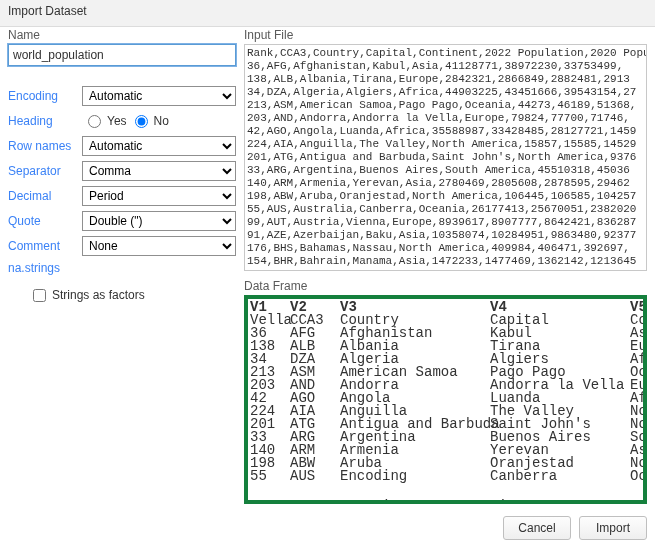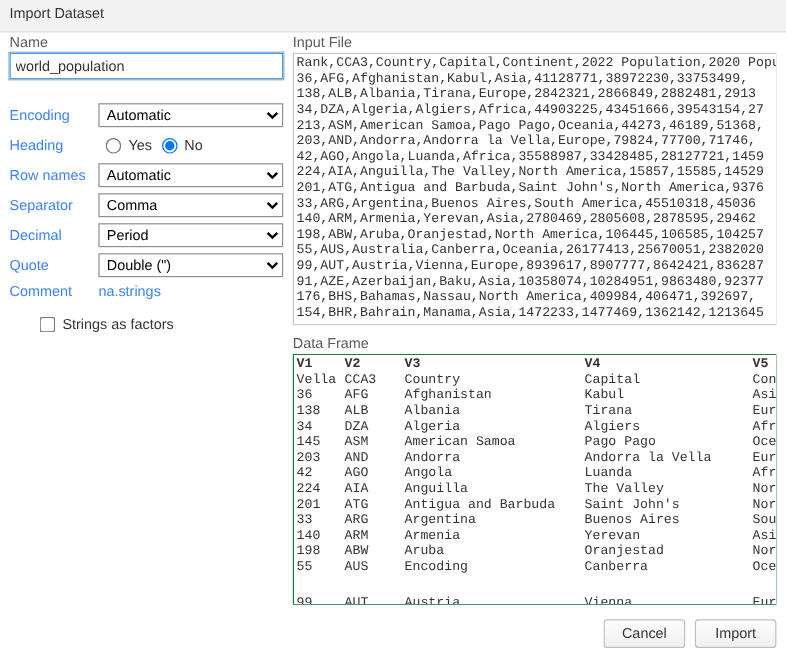--- a/index.html
+++ b/index.html
@@ -130,25 +130,25 @@
     font-family: "Consolas", "Courier New", monospace;
     font-size: 11px;
     line-height: 13px;
     color: #333;
     white-space: pre;
     padding: 2px;
     background: #fff;
   }
   .data-frame-box {
     flex: 1 1 auto;
-    border: 1px solid #15803d;
+    border: 4px solid #15803d;
     box-sizing: border-box;
     overflow: scroll;
     font-family: "Consolas", "Courier New", monospace;
-    font-size: 11px;
+    font-size: 14px;
     line-height: 13px;
     color: #333;
     background: #fff;
     padding: 2px;
   }
   .df-row { white-space: pre; }
   .df-header { font-weight: bold; }
   .footer {
     position: absolute;
     bottom: 8px;
@@ -205,20 +205,21 @@
         <label class="form-label">Separator</label>
         <div class="select-box"><select><option>Comma</option></select></div>
 
         <label class="form-label">Decimal</label>
         <div class="select-box"><select><option>Period</option></select></div>
 
         <label class="form-label">Quote</label>
         <div class="select-box"><select><option>Double (")</option></select></div>
 
         <label class="form-label">Comment</label>
+        <div class="select-box"><select><option>None</option></select></div>
 
         <label class="form-label">na.strings</label>
       </div>
 
       <div class="check-row">
         <input type="checkbox" style="">
         <span>Strings as factors</span>
       </div>
     </div>
 
@@ -244,21 +245,21 @@
 154,BHR,Bahrain,Manama,Asia,1472233,1477469,1362142,1213645</div>
       </div>
       <div style="display:flex;flex-direction:column;flex:1 1 auto;min-height:0;">
         <div class="group-label">Data Frame</div>
         <div class="data-frame-box" id="data-frame-box">
             <div class="df-row df-header"><span class="df-col" style="width: 40px;">V1</span><span class="df-col" style="width: 50px;">V2</span><span class="df-col" style="width: 150px;">V3</span><span class="df-col" style="width: 140px;">V4</span><span class="df-col" style="width: 80px;">V5</span></div>
             <div class="df-row"><span class="df-col" style="width: 40px;">Vella</span><span class="df-col" style="width: 50px;">CCA3</span><span class="df-col" style="width: 150px;">Country</span><span class="df-col" style="width: 140px;">Capital</span><span class="df-col" style="width: 80px;">Contin</span></div>
             <div class="df-row"><span class="df-col" style="width: 40px;">36</span><span class="df-col" style="width: 50px;">AFG</span><span class="df-col" style="width: 150px;">Afghanistan</span><span class="df-col" style="width: 140px;">Kabul</span><span class="df-col" style="width: 80px;">Asia</span></div>
             <div class="df-row"><span class="df-col" style="width: 40px;">138</span><span class="df-col" style="width: 50px;">ALB</span><span class="df-col" style="width: 150px;">Albania</span><span class="df-col" style="width: 140px;">Tirana</span><span class="df-col" style="width: 80px;">Europe</span></div>
             <div class="df-row"><span class="df-col" style="width: 40px;">34</span><span class="df-col" style="width: 50px;">DZA</span><span class="df-col" style="width: 150px;">Algeria</span><span class="df-col" style="width: 140px;">Algiers</span><span class="df-col" style="width: 80px;">Africa</span></div>
-            <div class="df-row"><span class="df-col" style="width: 40px;">145</span><span class="df-col" style="width: 50px;">ASM</span><span class="df-col" style="width: 150px;">American Samoa</span><span class="df-col" style="width: 140px;">Pago Pago</span><span class="df-col" style="width: 80px;">Oceani</span></div>
+            <div class="df-row"><span class="df-col" style="width: 40px;">213</span><span class="df-col" style="width: 50px;">ASM</span><span class="df-col" style="width: 150px;">American Samoa</span><span class="df-col" style="width: 140px;">Pago Pago</span><span class="df-col" style="width: 80px;">Oceani</span></div>
             <div class="df-row"><span class="df-col" style="width: 40px;">203</span><span class="df-col" style="width: 50px;">AND</span><span class="df-col" style="width: 150px;">Andorra</span><span class="df-col" style="width: 140px;">Andorra la Vella</span><span class="df-col" style="width: 80px;">Europe</span></div>
             <div class="df-row"><span class="df-col" style="width: 40px;">42</span><span class="df-col" style="width: 50px;">AGO</span><span class="df-col" style="width: 150px;">Angola</span><span class="df-col" style="width: 140px;">Luanda</span><span class="df-col" style="width: 80px;">Africa</span></div>
             <div class="df-row"><span class="df-col" style="width: 40px;">224</span><span class="df-col" style="width: 50px;">AIA</span><span class="df-col" style="width: 150px;">Anguilla</span><span class="df-col" style="width: 140px;">The Valley</span><span class="df-col" style="width: 80px;">North</span></div>
             <div class="df-row"><span class="df-col" style="width: 40px;">201</span><span class="df-col" style="width: 50px;">ATG</span><span class="df-col" style="width: 150px;">Antigua and Barbuda</span><span class="df-col" style="width: 140px;">Saint John's</span><span class="df-col" style="width: 80px;">North</span></div>
             <div class="df-row"><span class="df-col" style="width: 40px;">33</span><span class="df-col" style="width: 50px;">ARG</span><span class="df-col" style="width: 150px;">Argentina</span><span class="df-col" style="width: 140px;">Buenos Aires</span><span class="df-col" style="width: 80px;">South</span></div>
             <div class="df-row"><span class="df-col" style="width: 40px;">140</span><span class="df-col" style="width: 50px;">ARM</span><span class="df-col" style="width: 150px;">Armenia</span><span class="df-col" style="width: 140px;">Yerevan</span><span class="df-col" style="width: 80px;">Asia</span></div>
             <div class="df-row"><span class="df-col" style="width: 40px;">198</span><span class="df-col" style="width: 50px;">ABW</span><span class="df-col" style="width: 150px;">Aruba</span><span class="df-col" style="width: 140px;">Oranjestad</span><span class="df-col" style="width: 80px;">North</span></div>
             <div class="df-row"><span class="df-col" style="width: 40px;">55</span><span class="df-col" style="width: 50px;">AUS</span><span class="df-col" style="width: 150px;">Encoding</span><span class="df-col" style="width: 140px;">Canberra</span><span class="df-col" style="width: 80px;">Oceani</span></div>
             <div class="df-row"><span class="df-col" style="width: 40px;">99</span><span class="df-col" style="width: 50px;">AUT</span><span class="df-col" style="width: 150px;">Austria</span><span class="df-col" style="width: 140px; margin-top: 17px;">Vienna</span><span class="df-col" style="width: 80px;">Europe</span></div>
             <div class="df-row"><span class="df-col" style="width: 40px;">91</span><span class="df-col" style="width: 50px;">AZE</span><span class="df-col" style="width: 150px;">Azerbaijan</span><span class="df-col" style="width: 140px;">Baku</span><span class="df-col" style="width: 80px;">Asia</span></div>

